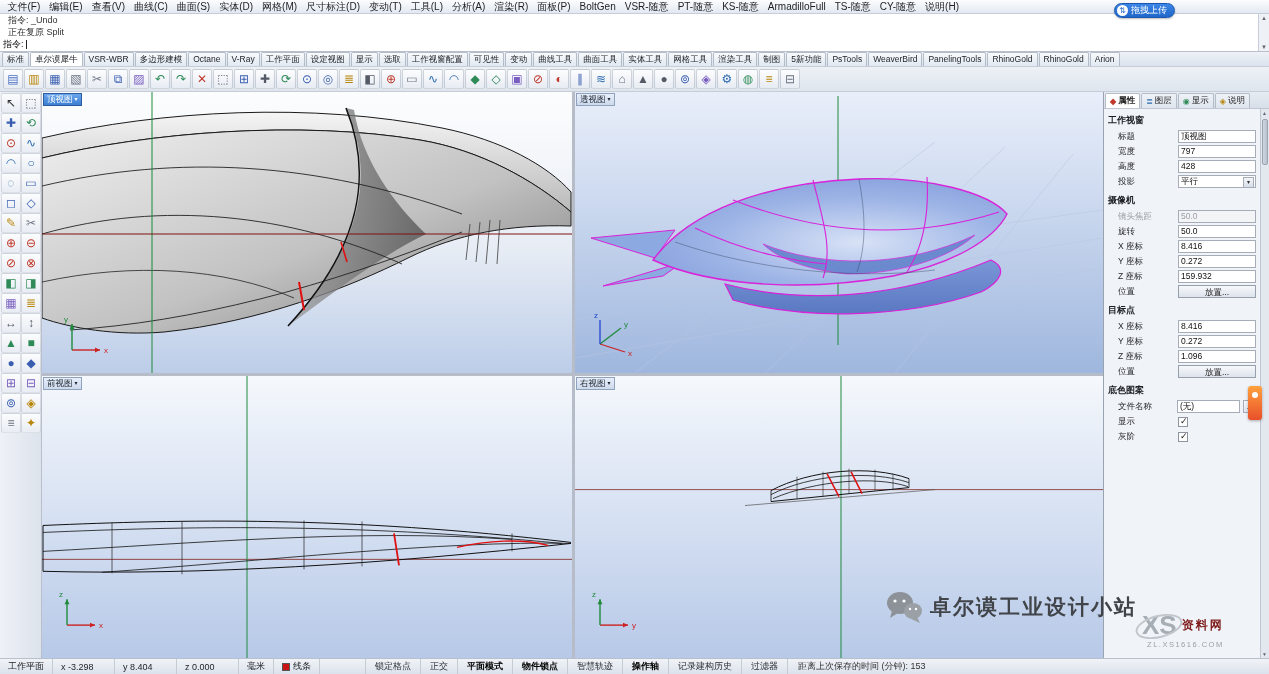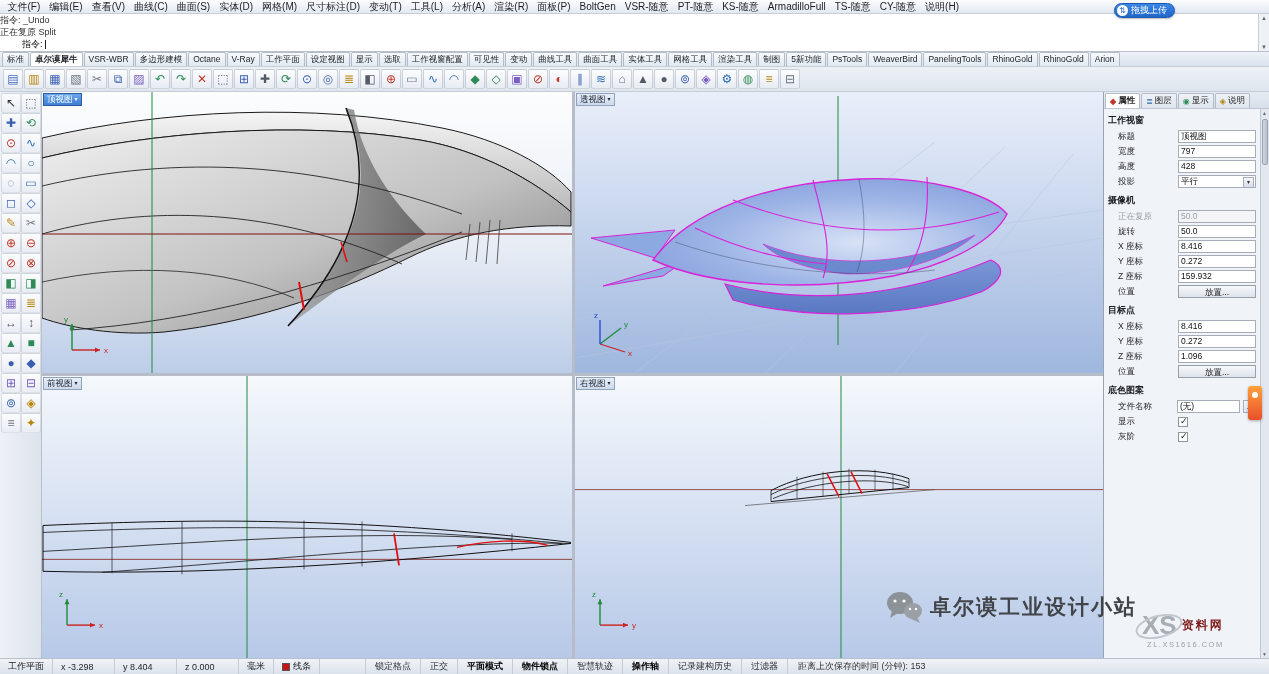--- a/index.html
+++ b/index.html
@@ -8,31 +8,31 @@
 
 
 .menubar{position:absolute;left:0;top:0;width:1269px;height:14px;display:flex;align-items:center;background:linear-gradient(#fbfcfe,#e3e9f2);border-bottom:1px solid #c7cdd7;padding-left:3px;z-index:20}
 .menu-item{font-size:10px;color:#1c1e22;padding:0 4.5px;line-height:13px;white-space:nowrap;cursor:default}
 .upload-pill{position:absolute;top:3px;right:94px;height:15px;display:flex;align-items:center;gap:3px;background:linear-gradient(#3b86e8,#1f66c8);border:1px solid #1a57ad;border-radius:8px;color:#fff;font-size:9px;padding:0 7px 0 2px;z-index:60;box-shadow:0 1px 2px rgba(0,0,0,.25)}
 .pill-icon{width:11px;height:11px;border-radius:50%;background:#fff;color:#1f66c8;font-size:8px;line-height:11px;text-align:center}
 .pill-icon::after{content:"⇅"}
 
 
 .cmdarea{position:absolute;left:0;top:14px;width:1269px;height:38px;background:#fff;border-bottom:1px solid #b9c0cb;z-index:15}
-.cmdline{font-size:9px;color:#333;line-height:12px;padding-left:0;white-space:pre}
-.cmdprompt{font-size:9px;color:#111;line-height:13px;padding-left:22px;display:flex;align-items:center}
+.cmdline{font-size:9px;color:#333;line-height:12px;padding-left:8px;white-space:pre}
+.cmdprompt{font-size:9px;color:#111;line-height:13px;padding-left:3px;display:flex;align-items:center}
 .caret{width:1px;height:9px;background:#222;display:inline-block;margin-left:2px}
 .cmdscroll{position:absolute;right:0;top:0;width:11px;height:37px;background:#eef1f5;border-left:1px solid #c7cdd7;display:flex;flex-direction:column;justify-content:space-between;align-items:center;font-size:6px;color:#667;padding:1px 0}
 .cmdscroll .sa.up::after{content:"▲"}
 .cmdscroll .sa.dn::after{content:"▼"}
 
 
 .ribbontabs{position:absolute;left:0;top:52px;width:1269px;height:15px;background:linear-gradient(#eef2f7,#dbe3ee);border-bottom:1px solid #c7cdd7;display:flex;align-items:flex-end;padding:1px 0 0 2px;z-index:14}
 .rtab{font-size:8.5px;color:#22262c;background:linear-gradient(#f8fafc,#e2e9f2);border:1px solid #b4bcc8;border-bottom:none;border-radius:2px 2px 0 0;padding:1px 4px;margin-right:1px;white-space:nowrap;line-height:11px}
-.rtab.active{background:#fff;font-weight:bold}
+.rtab.active{background:#fff;font-weight:normal}
 
 
 .toolbar{position:absolute;left:0;top:67px;width:1269px;height:25px;background:linear-gradient(#edf1f6,#dfe5ee);border-bottom:1px solid #c7cdd7;display:flex;align-items:center;gap:1px;padding-left:3px;z-index:13}
 .ticon{width:20px;height:20px;display:flex;align-items:center;justify-content:center;font-size:12px;border:1px solid rgba(130,140,155,.35);border-radius:2px;background:linear-gradient(#fdfdfe,#e7ecf3);flex:0 0 auto}
 
 
 .sidebar{position:absolute;left:0;top:92px;width:42px;height:566px;background:linear-gradient(90deg,#eef1f6,#dde3ec);border-right:1px solid #b9c0cb;display:grid;grid-template-columns:20px 20px;grid-auto-rows:20px;padding:1px;align-content:start;z-index:12}
 .sicon{width:20px;height:20px;display:flex;align-items:center;justify-content:center;font-size:12px;color:#444;border:1px solid rgba(130,140,155,.25);border-radius:2px;background:linear-gradient(#fbfcfd,#e9edf4)}
 
 
@@ -485,21 +485,21 @@
       <div class="prow">
         <span class="plab">高度</span>
         <span class="pval">428</span>
       </div>
       <div class="prow">
         <span class="plab">投影</span>
         <span class="pval sel">平行</span>
       </div>
       <div class="psec">摄像机</div>
       <div class="prow">
-        <span class="plab dim">正在复原</span>
+        <span class="plab dim">镜头焦距</span>
         <span class="pval dim">50.0</span>
       </div>
       <div class="prow">
         <span class="plab">旋转</span>
         <span class="pval">50.0</span>
       </div>
       <div class="prow">
         <span class="plab">X 座标</span>
         <span class="pval">8.416</span>
       </div>

